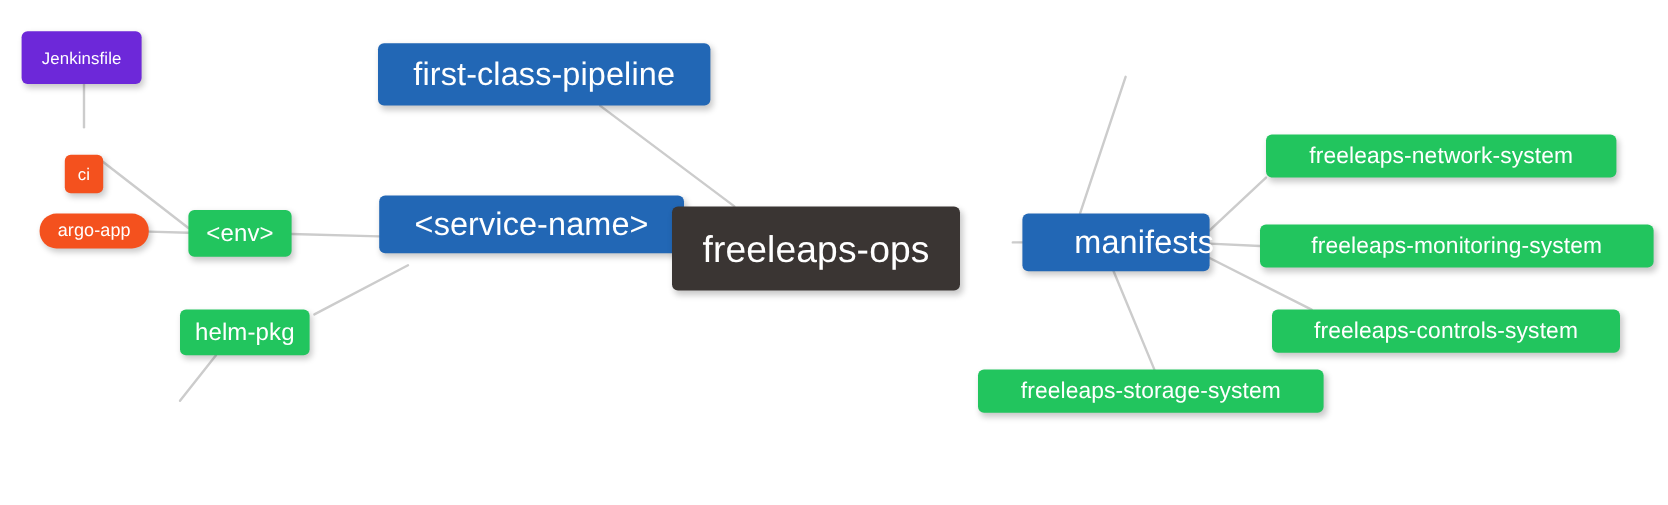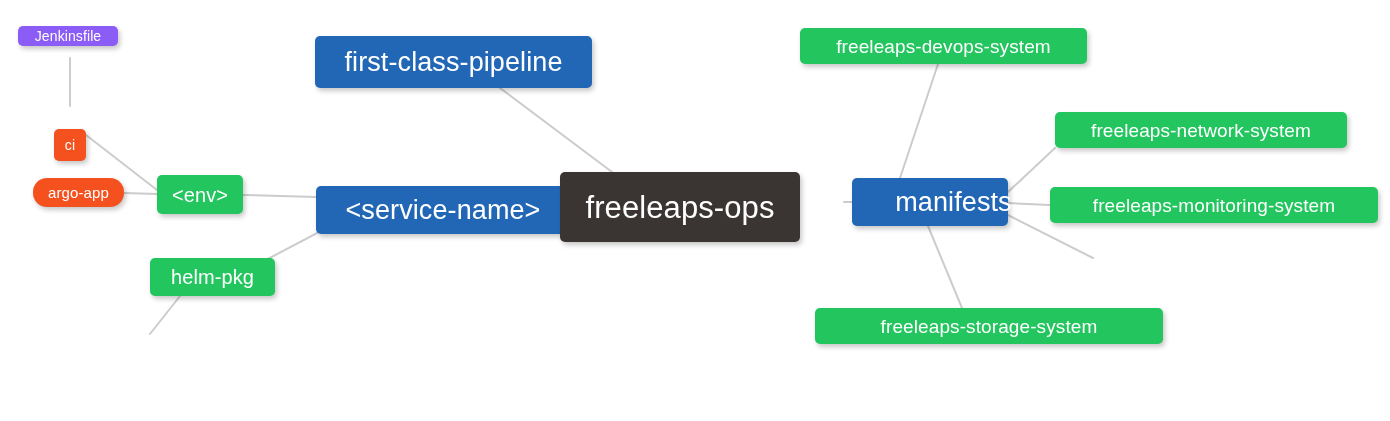--- a/index.html
+++ b/index.html
@@ -53,26 +53,26 @@
       <line x1="150" y1="334" x2="180" y2="296" stroke="#cccccc" stroke-width="2" stroke-linecap="round"></line>
       <line x1="500" y1="88" x2="612" y2="172" stroke="#cccccc" stroke-width="2" stroke-linecap="round"></line>
       <line x1="570" y1="197" x2="584" y2="200" stroke="#cccccc" stroke-width="2" stroke-linecap="round"></line>
       <line x1="844" y1="202" x2="852" y2="202" stroke="#cccccc" stroke-width="2" stroke-linecap="round"></line>
       <line x1="900" y1="178" x2="938" y2="64" stroke="#cccccc" stroke-width="2" stroke-linecap="round"></line>
       <line x1="1008" y1="192" x2="1055" y2="148" stroke="#cccccc" stroke-width="2" stroke-linecap="round"></line>
       <line x1="1008" y1="203" x2="1050" y2="205" stroke="#cccccc" stroke-width="2" stroke-linecap="round"></line>
       <line x1="1008" y1="215" x2="1093" y2="258" stroke="#cccccc" stroke-width="2" stroke-linecap="round"></line>
       <line x1="928" y1="226" x2="962" y2="308" stroke="#cccccc" stroke-width="2" stroke-linecap="round"></line>
     </svg>
-<div class="node" style="left: 18px; top: 26px; width: 100px; height: 20px; background: #8b5cf6; font-size: 14px;">Jenkinsfile</div>
+<div class="node" style="left: 18px; top: 26px; width: 100px; height: 44px; background: #6d28d9; font-size: 14px;">Jenkinsfile</div>
     <div class="node" style="left: 54px; top: 106px; width: 32px; height: 32px; background: rgb(244, 81, 30); font-size: 14px; margin-top: 23px;">ci</div>
     <div class="node" style="left: 33px; top: 178px; width: 91px; height: 29px; background: rgb(244, 81, 30); font-size: 15px; border-radius: 14px;">argo-app</div>
     <div class="node" style="left: 157px; top: 175px; width: 86px; height: 39px; background: rgb(34, 197, 94); font-size: 20px;">&lt;env&gt;</div>
-    <div class="node" style="left: 150px; top: 258px; width: 125px; height: 38px; background: rgb(34, 197, 94); font-size: 20px;">helm-pkg</div>
+    <div class="node" style="left: 150px; top: 258px; width: 108px; height: 38px; background: rgb(34, 197, 94); font-size: 20px;">helm-pkg</div>
     <div class="node" style="left: 315px; top: 36px; width: 277px; height: 52px; background: rgb(34, 103, 181); font-size: 27px;">first-class-pipeline</div>
-    <div class="node" style="left: 316px; top: 186px; width: 254px; height: 48px; background: rgb(34, 103, 181); font-size: 27px;">&lt;service-name&gt;</div>
+    <div class="node" style="left: 316px; top: 163px; width: 254px; height: 48px; background: rgb(34, 103, 181); font-size: 27px;">&lt;service-name&gt;</div>
     <div class="node" style="left: 560px; top: 172px; width: 240px; height: 70px; background: rgb(58, 53, 51); font-size: 31px;">freeleaps-ops</div>
     <div class="node" style="left: 852px; top: 178px; width: 156px; height: 48px; background: rgb(34, 103, 181); font-size: 27px; padding-left: 47px;">manifests</div>
-    <div class="node" style="left: 800px; top: 28px; width: 287px; height: 36px; background: rgb(34, 197, 94); font-size: 19px;">freeleaps-devops-system</div>
     <div class="node" style="left: 1055px; top: 112px; width: 292px; height: 36px; background: rgb(34, 197, 94); font-size: 19px;">freeleaps-network-system</div>
     <div class="node" style="left: 1050px; top: 187px; width: 328px; height: 36px; background: rgb(34, 197, 94); font-size: 19px;">freeleaps-monitoring-system</div>
-    <div class="node" style="left: 815px; top: 308px; width: 348px; height: 36px; background: rgb(34, 197, 94); font-size: 19px;">freeleaps-storage-system</div>
+    <div class="node" style="left: 1060px; top: 258px; width: 290px; height: 36px; background: rgb(34, 197, 94); font-size: 19px;">freeleaps-controls-system</div>
+    <div class="node" style="left: 815px; top: 308px; width: 288px; height: 36px; background: rgb(34, 197, 94); font-size: 19px;">freeleaps-storage-system</div>
   </div>
 
 </body></html>

